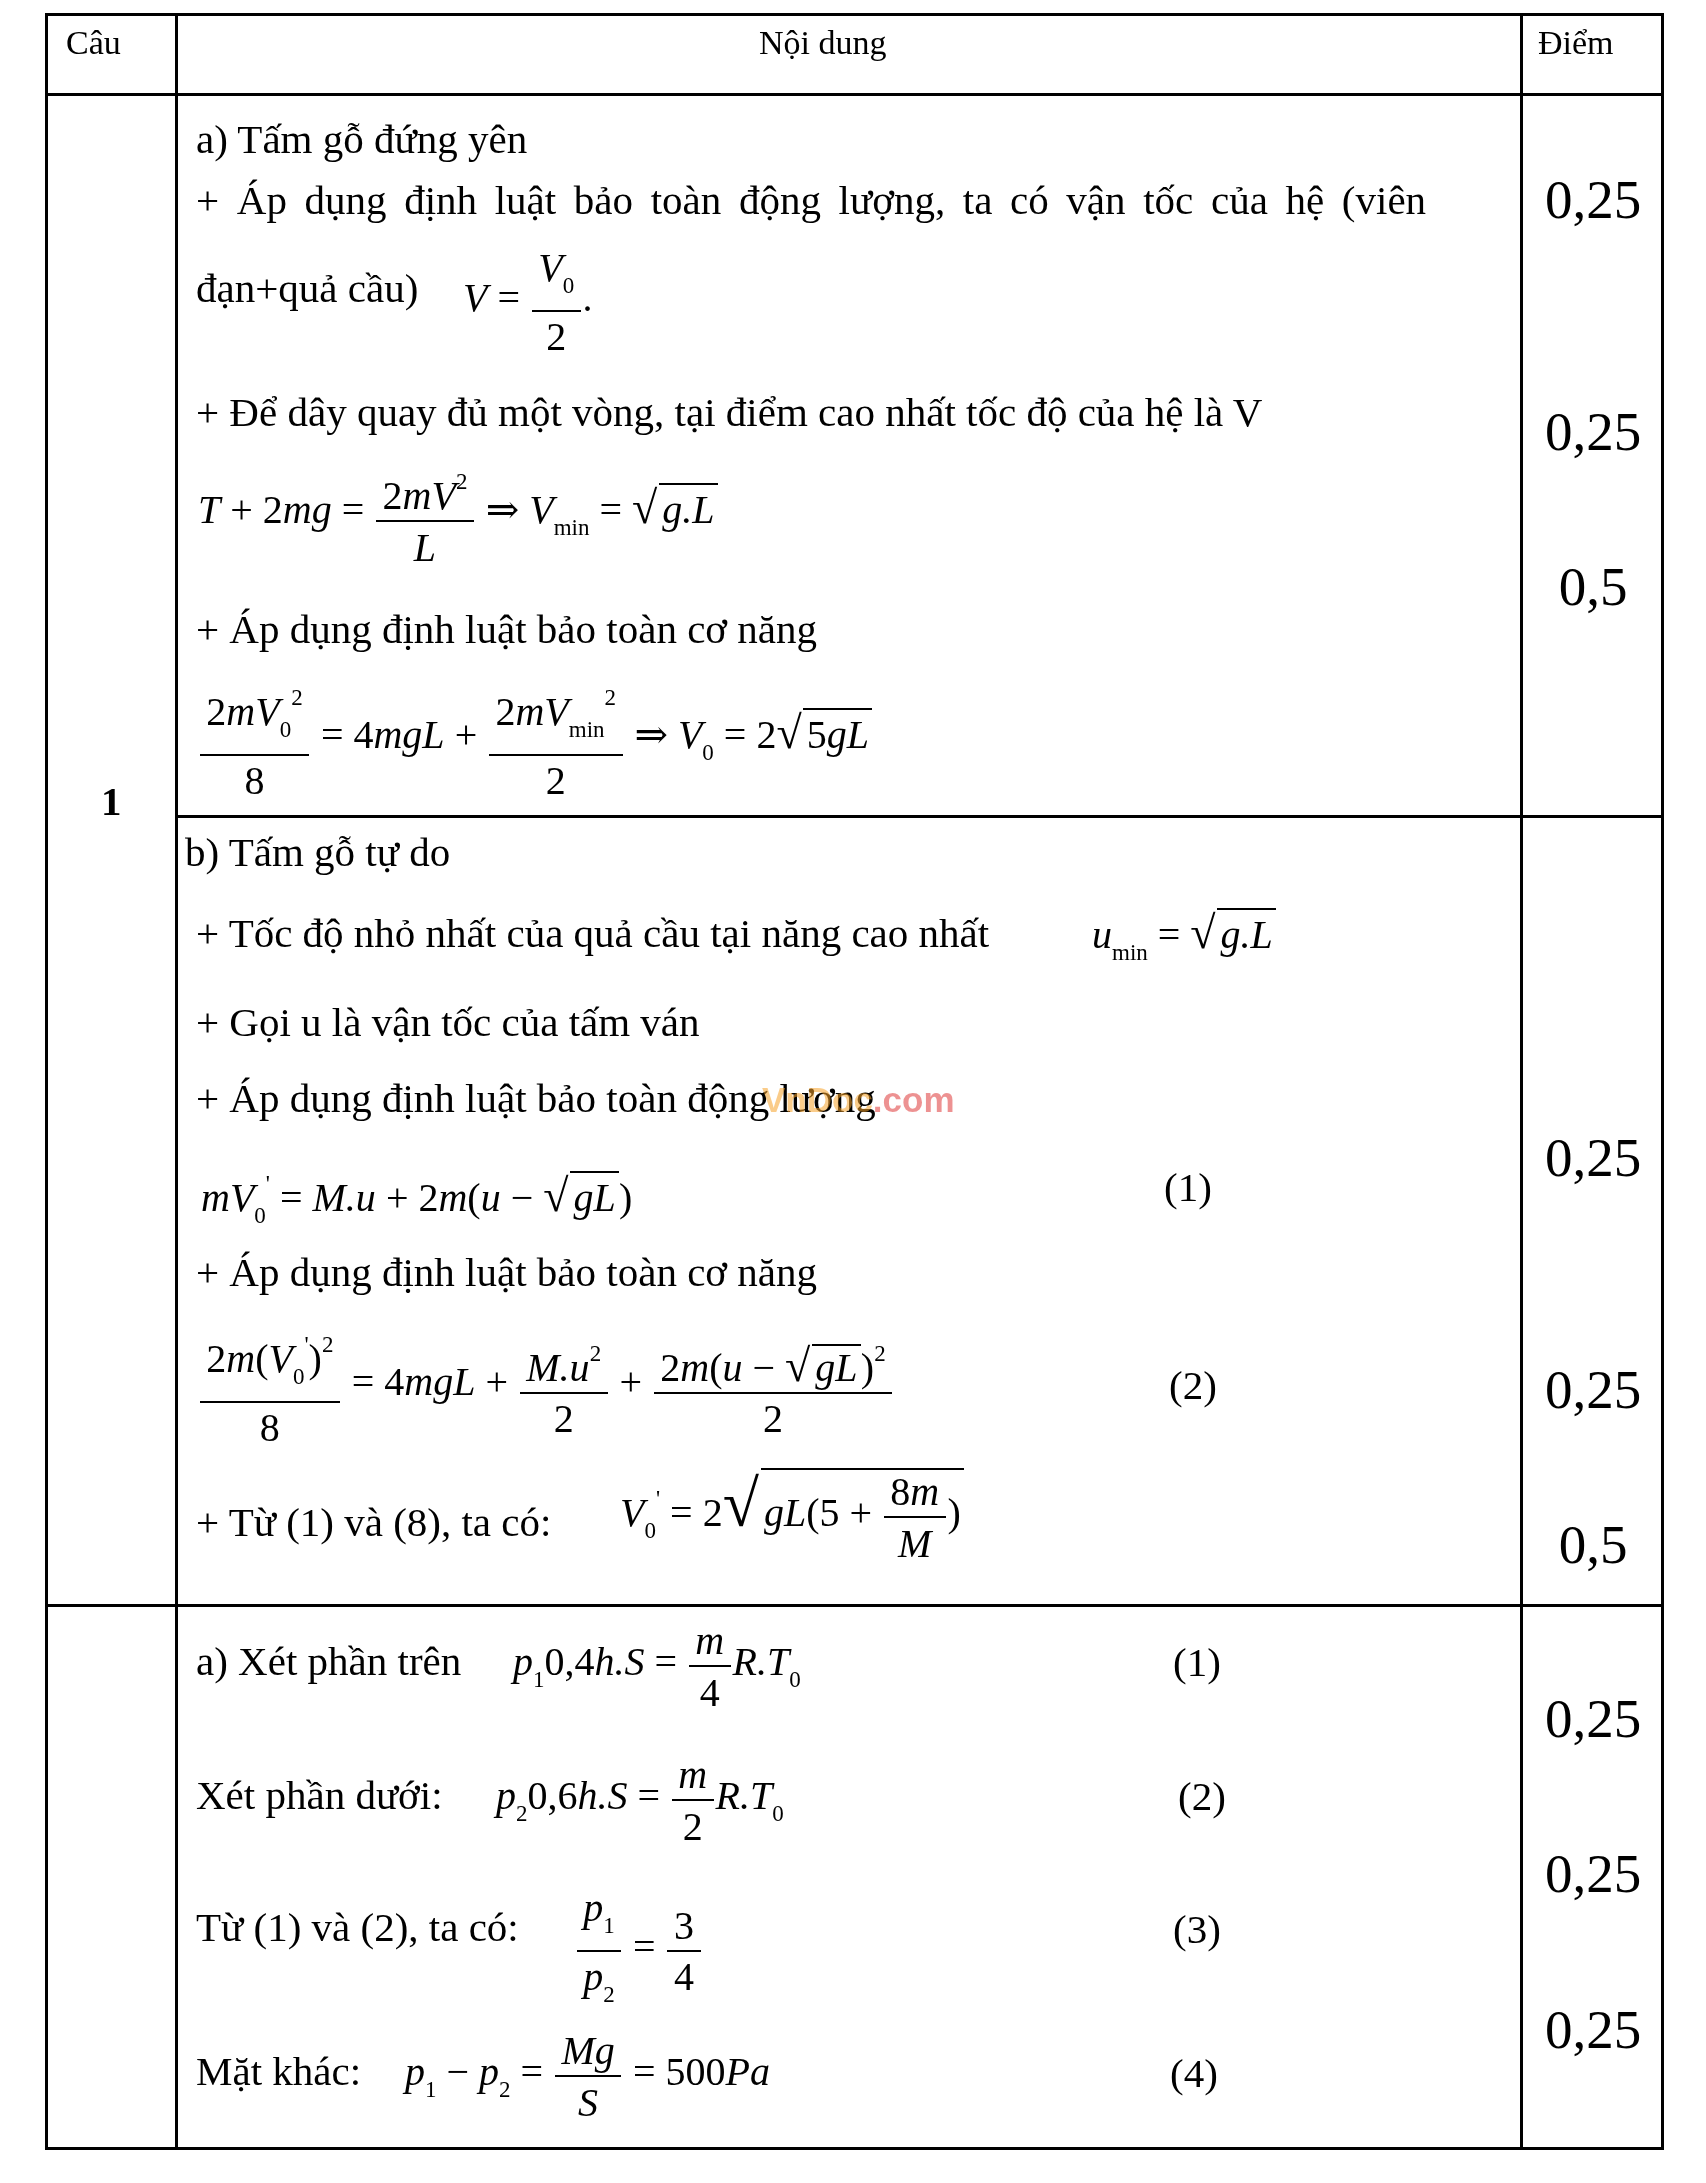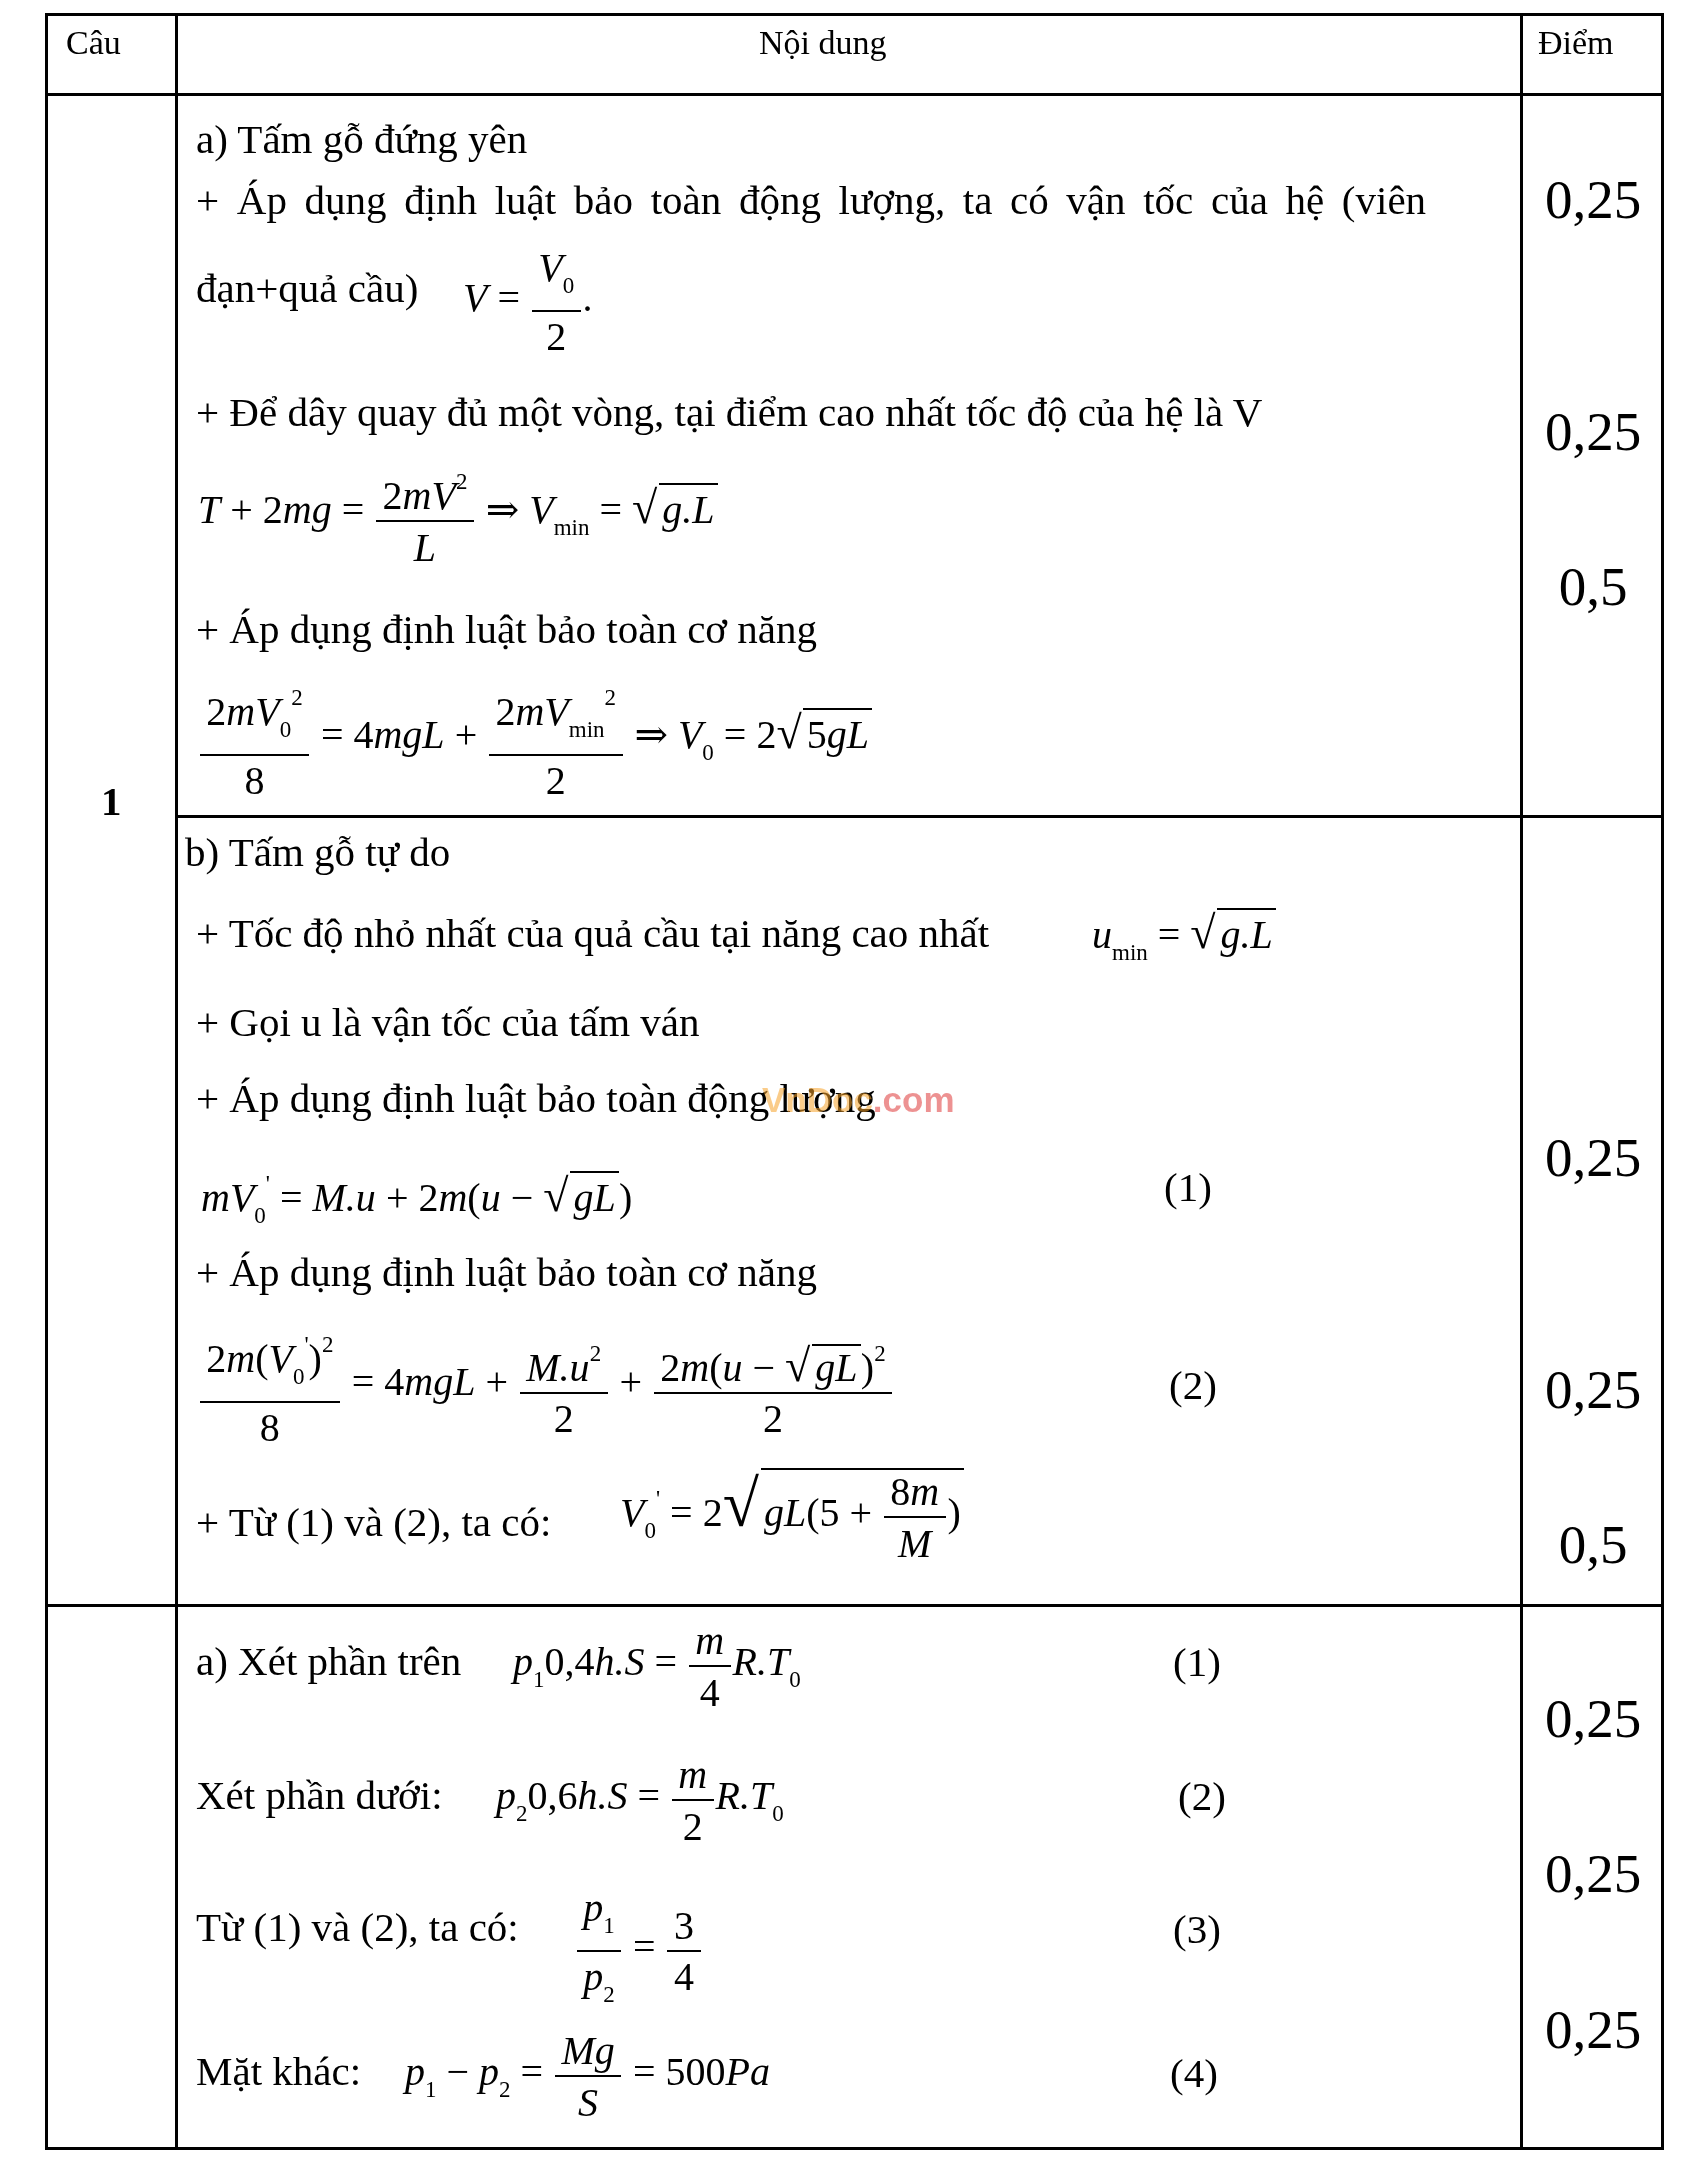--- a/index.html
+++ b/index.html
@@ -104,21 +104,21 @@
   <span class="frac">
       <span class="n"><span class="m">M.u</span><span class="sup">2</span></span>
       <span class="d">2</span>
     </span> +
   <span class="frac">
       <span class="n">2<span class="m">m</span>(<span class="m">u</span> − <span class="rad">√</span><span class="sqrt m">gL</span>)<span class="sup">2</span></span>
       <span class="d">2</span>
     </span>
 </div>
 <div class="abs txt" style="left:1169px; top:1360px;">(2)</div>
-<div class="abs txt" style="left:196px; top:1497px;">+ Từ (1) và (2), ta có:</div>
+<div class="abs txt" style="left:196px; top:1497px;">+ Từ (1) và (8), ta có:</div>
 <div class="abs eqn" style="left:608px; top:1468px;margin-left:12px;">
   <span class="m">V</span><span class="sub">0</span><span class="sup">'</span> = 2<span class="rad" style="font-size:66px;">√</span><span class="sqrt"><span class="m">gL</span>(5 +
   <span class="frac">
         <span class="n">8<span class="m">m</span></span>
         <span class="d m">M</span>
       </span>)</span>
 </div>
 
 <div class="abs score" style="left:1522px; top:1133px;">0,25</div>
 <div class="abs score" style="left:1522px; top:1365px;">0,25</div>

